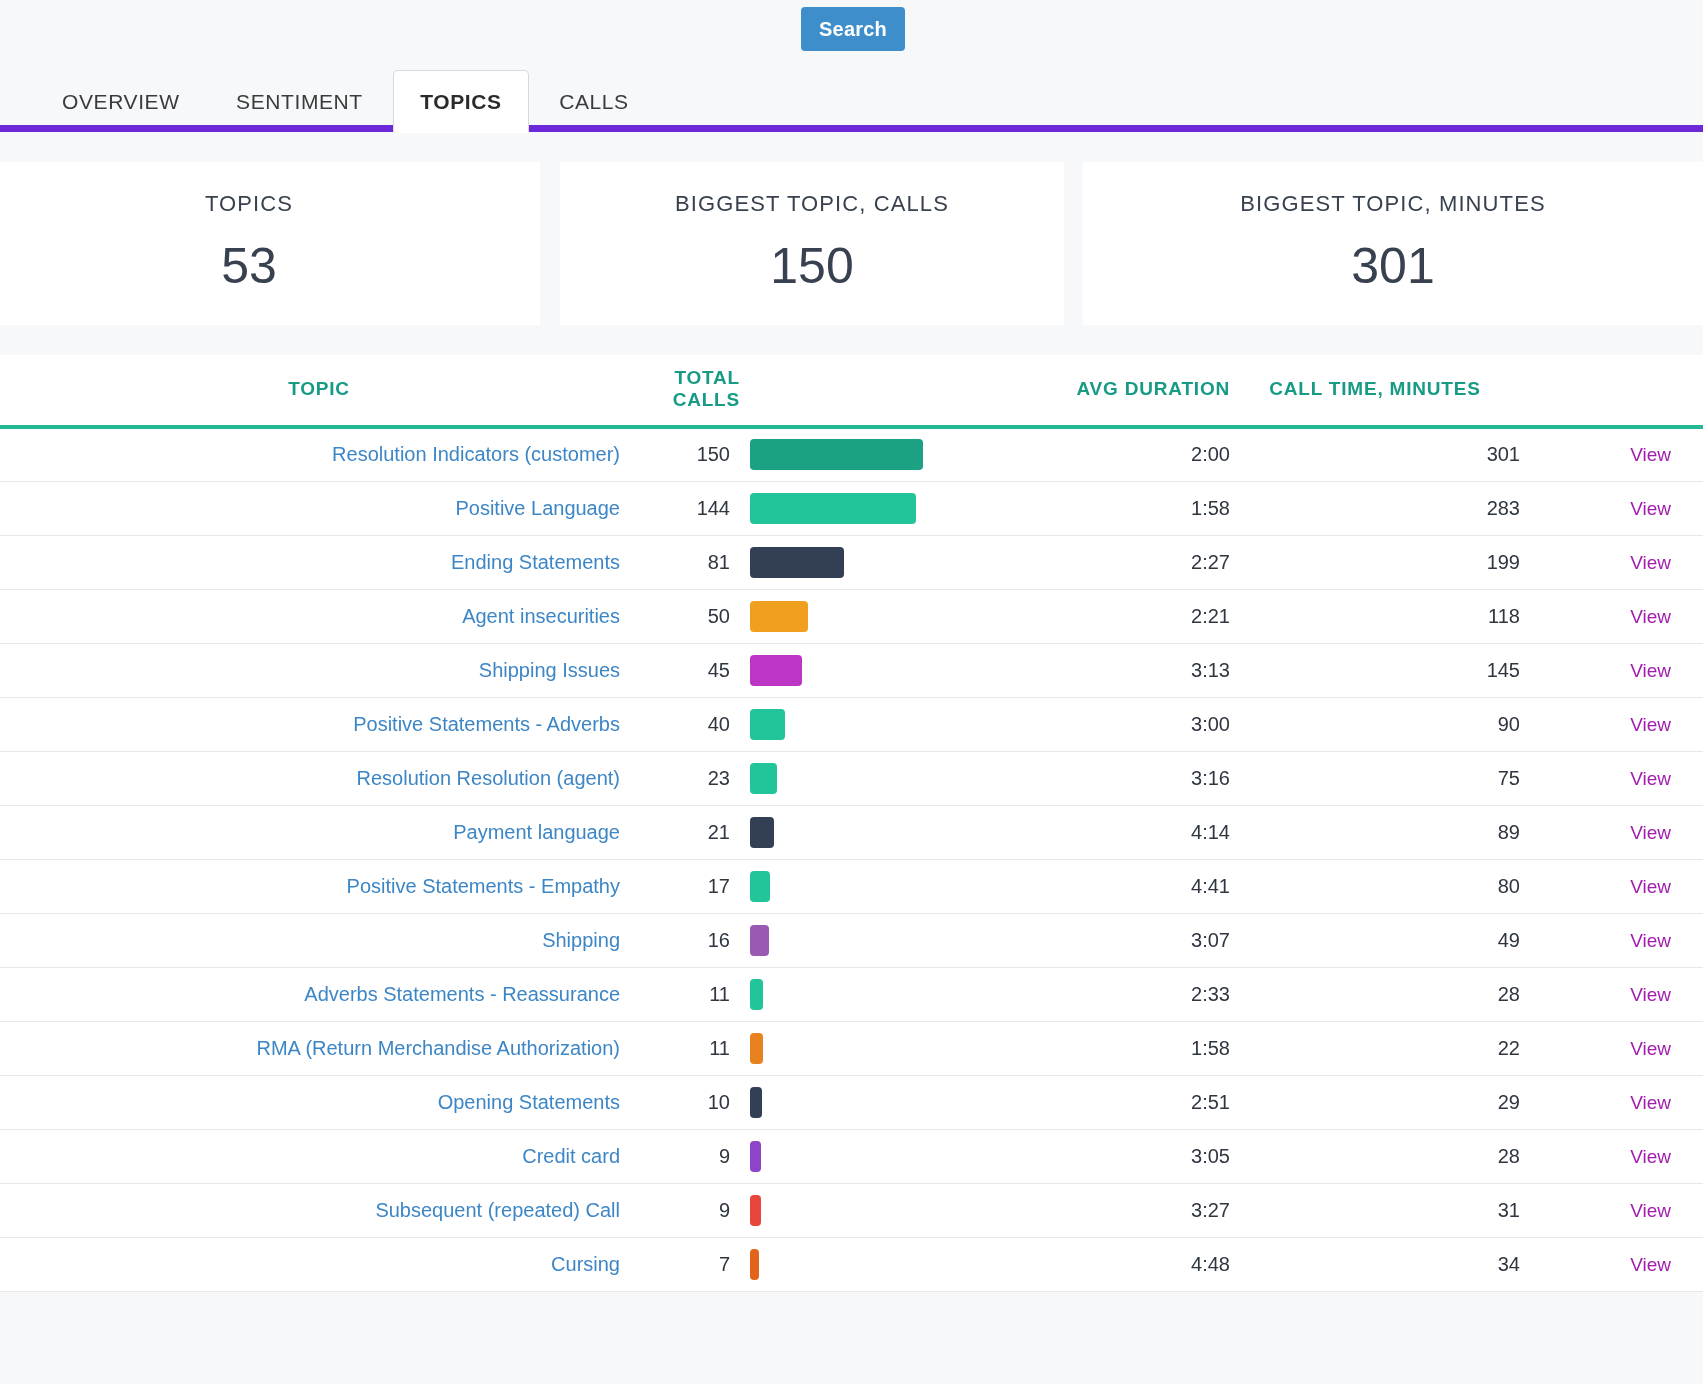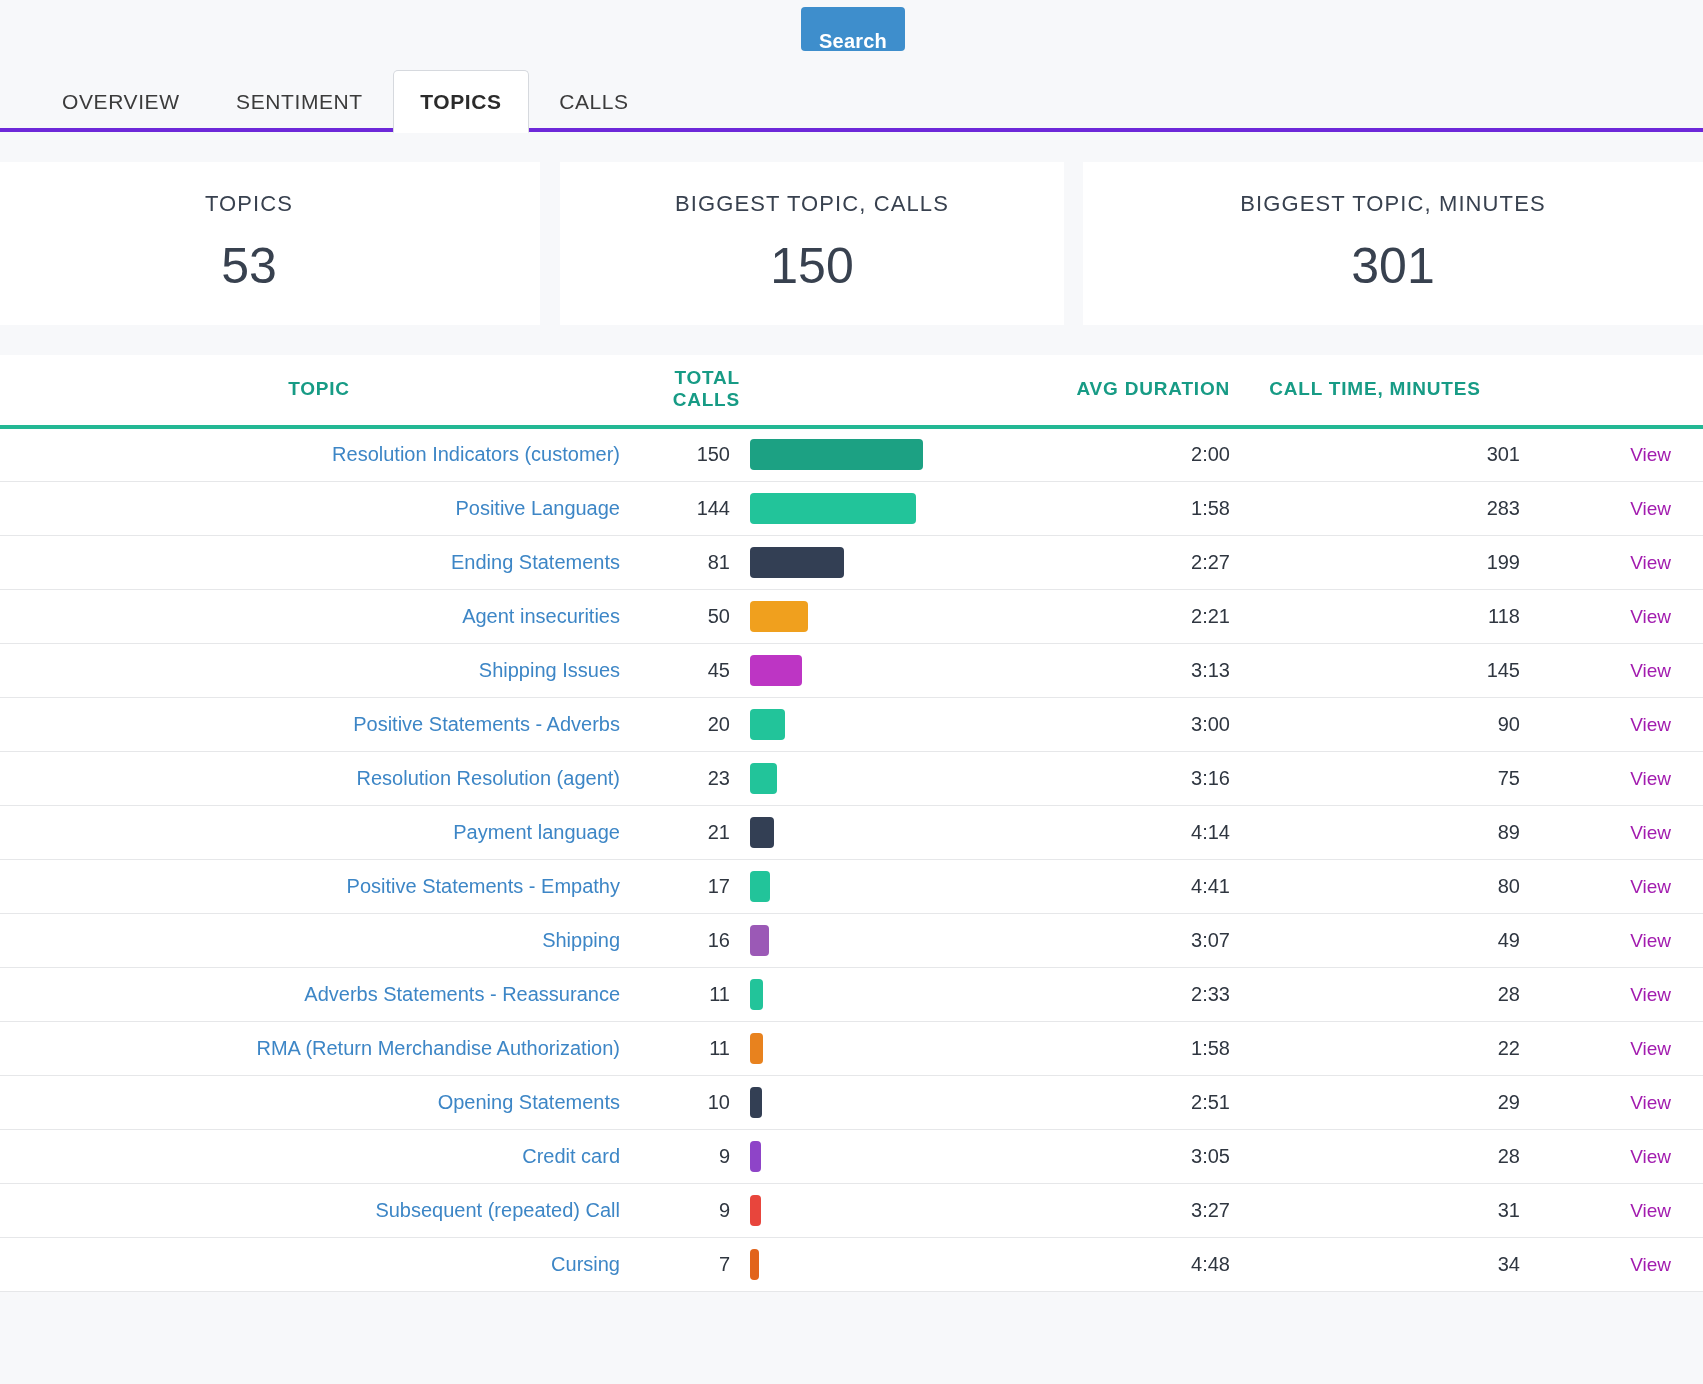--- a/index.html
+++ b/index.html
@@ -27,29 +27,29 @@
     color: #ffffff;
     border: none;
     border-radius: 4px;
     font-family: "Liberation Sans", sans-serif;
     font-size: 20px;
     font-weight: bold;
     letter-spacing: 0.2px;
     cursor: pointer;
     line-height: 44px;
     text-align: center;
-    padding: 12px;
+    padding: 0;
   }
 
   
   .tabs {
     position: relative;
     height: 62px;
     background: #f7f8fa;
-    border-bottom: 4px solid #6d28d9;
+    border-bottom: 7px solid #6d28d9;
     padding-left: 36px;
   }
   .tab {
     display: inline-block;
     height: 62px;
     line-height: 62px;
     padding: 0 26px;
     font-size: 21px;
     letter-spacing: 0.6px;
     color: #3b3b3b;
@@ -248,21 +248,21 @@
           <td class="t-calls">45</td>
           <td class="t-bar">
             <span class="bar" style="width: 52px; background: rgb(189, 53, 196);"></span>
           </td>
           <td class="t-dur">3:13</td>
           <td class="t-time">145</td>
           <td class="t-view"><a class="view-link">View</a></td>
         </tr>
         <tr>
           <td class="t-topic"><a class="topic-link">Positive Statements - Adverbs</a></td>
-          <td class="t-calls">20</td>
+          <td class="t-calls">40</td>
           <td class="t-bar">
             <span class="bar" style="width: 35px; background: rgb(34, 196, 154);"></span>
           </td>
           <td class="t-dur">3:00</td>
           <td class="t-time">90</td>
           <td class="t-view"><a class="view-link">View</a></td>
         </tr>
         <tr>
           <td class="t-topic"><a class="topic-link">Resolution Resolution (agent)</a></td>
           <td class="t-calls">23</td>

